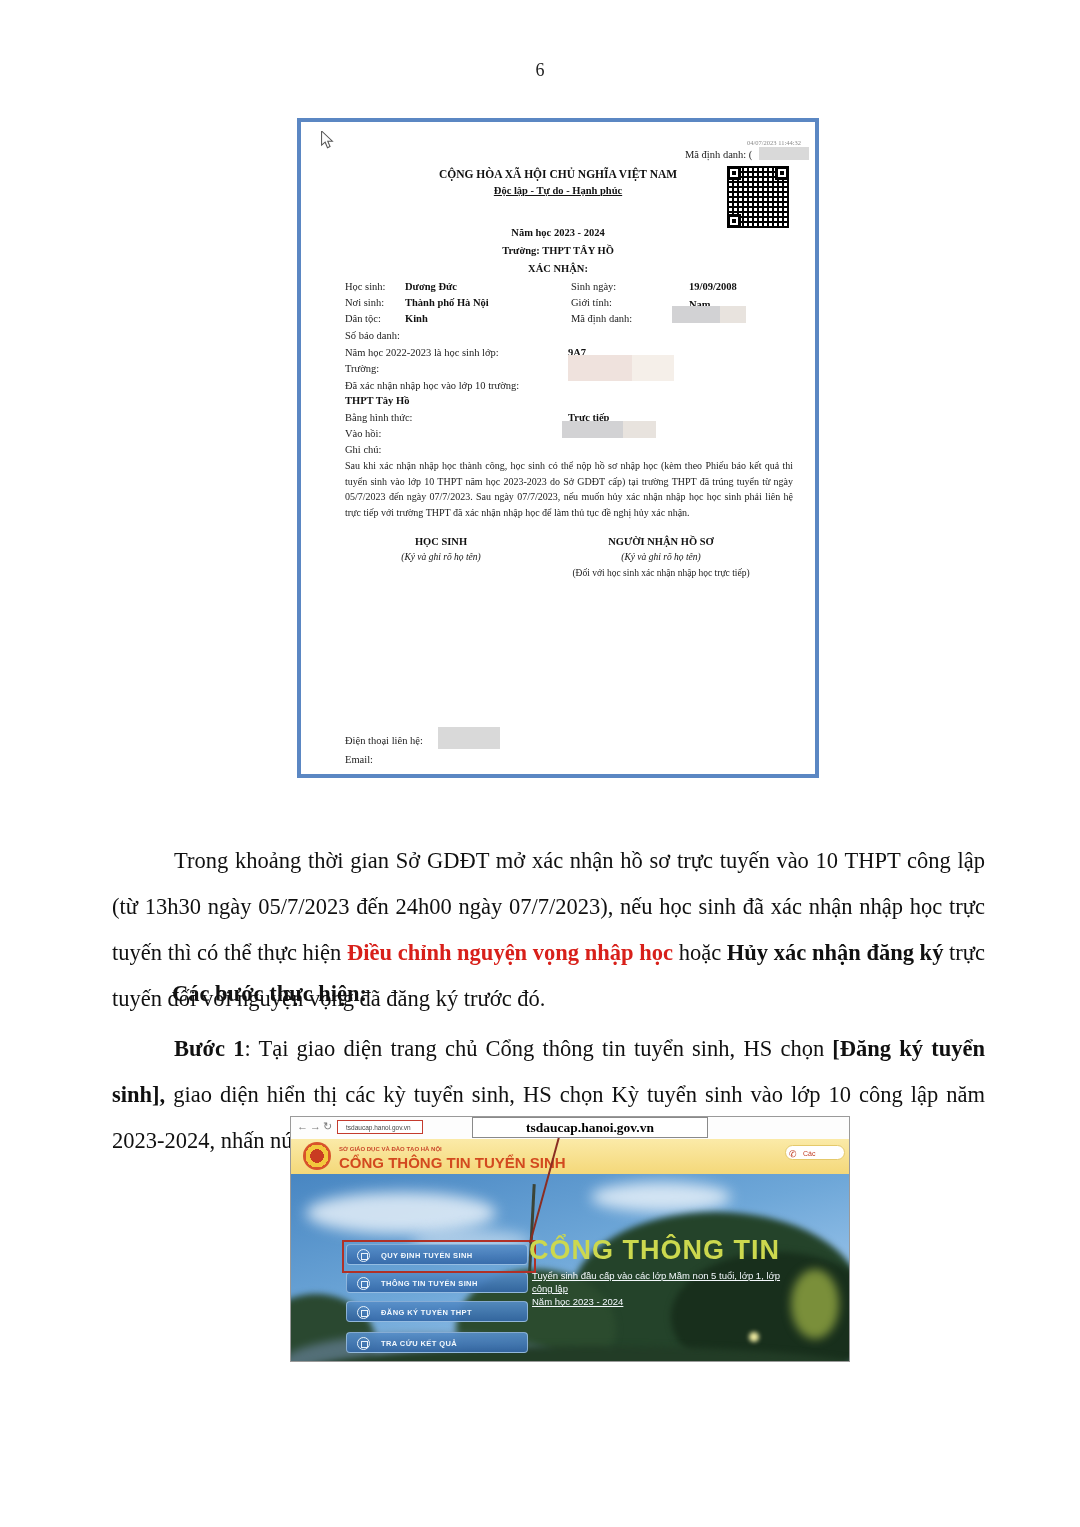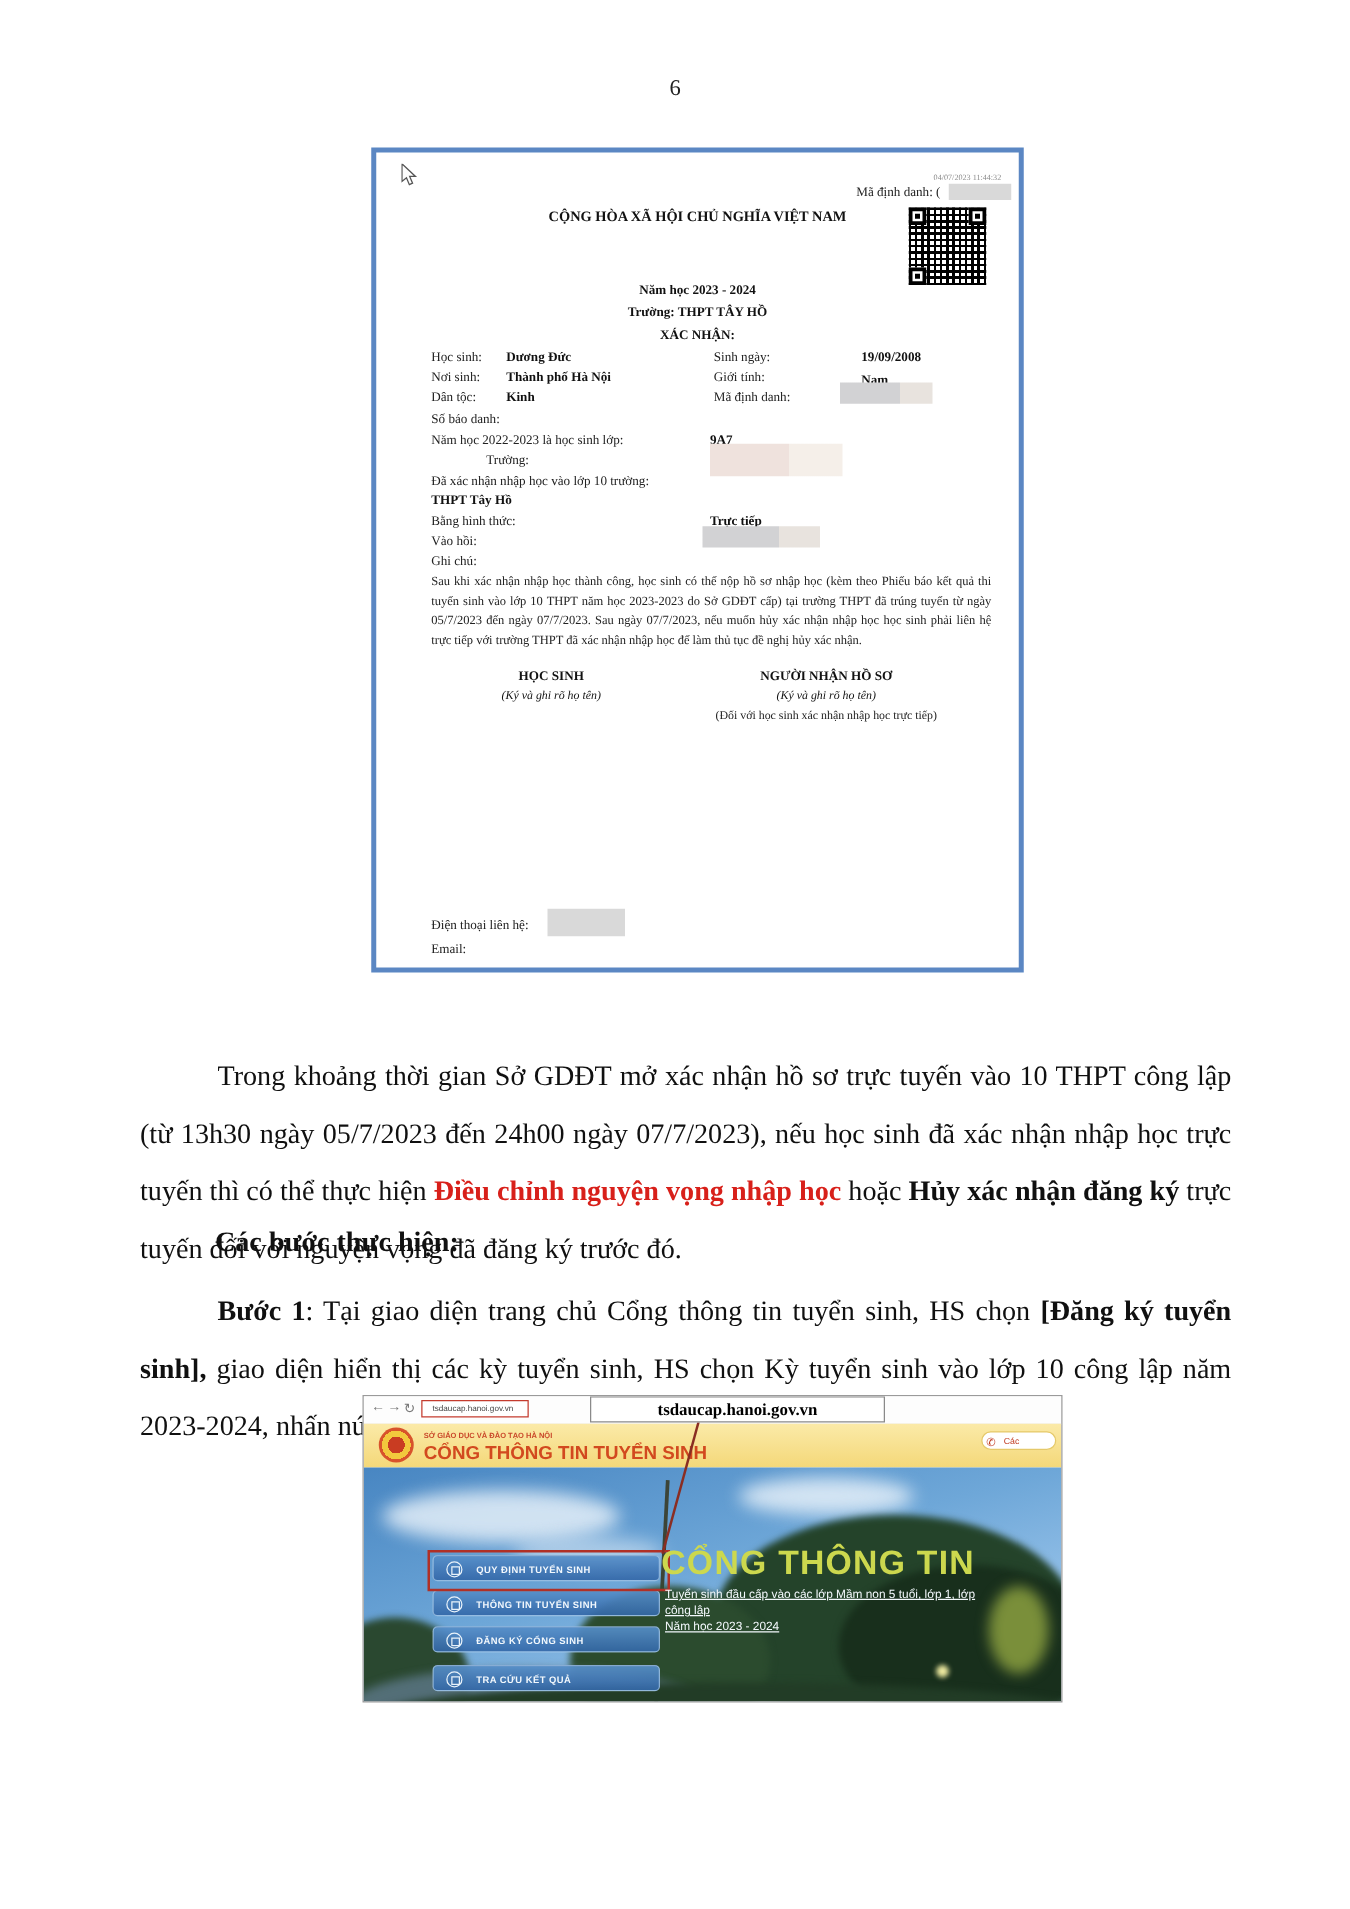--- a/index.html
+++ b/index.html
@@ -87,20 +87,21 @@
       <span class="abs f-lbl" style="left:384px;top:26px;">Mã định danh: (</span>
       <span class="abs redact" style="left:458px;top:25px;width:50px;height:13px;"></span>
 
       <div class="qr">
         <span class="fp" style="left:0;top:0;"></span>
         <span class="fp" style="right:0;top:0;"></span>
         <span class="fp" style="left:0;bottom:0;"></span>
       </div>
 
       <span class="abs f-val f-center" style="top:46px;font-size:11.5px;">CỘNG HÒA XÃ HỘI CHỦ NGHĨA VIỆT NAM</span>
+      <span class="abs f-val f-center" style="top:62px;text-decoration:underline;">Độc lập - Tự do - Hạnh phúc</span>
       <span class="abs f-val f-center" style="top:104px;">Năm học 2023 - 2024</span>
       <span class="abs f-val f-center" style="top:122px;">Trường: THPT TÂY HỒ</span>
       <span class="abs f-val f-center" style="top:140px;">XÁC NHẬN:</span>
 
       <span class="abs f-lbl" style="left:44px;top:158px;">Học sinh:</span>
       <span class="abs f-val" style="left:104px;top:158px;">Dương Đức</span>
       <span class="abs f-lbl" style="left:270px;top:158px;">Sinh ngày:</span>
       <span class="abs f-val" style="left:388px;top:158px;">19/09/2008</span>
 
       <span class="abs f-lbl" style="left:44px;top:174px;">Nơi sinh:</span>
@@ -111,21 +112,21 @@
       <span class="abs f-lbl" style="left:44px;top:190px;">Dân tộc:</span>
       <span class="abs f-val" style="left:104px;top:190px;">Kinh</span>
       <span class="abs f-lbl" style="left:270px;top:190px;">Mã định danh:</span>
       <span class="abs redact-gray" style="left:371px;top:184px;width:74px;height:17px;"></span>
 
       <span class="abs f-lbl" style="left:44px;top:207px;">Số báo danh:</span>
 
       <span class="abs f-lbl" style="left:44px;top:224px;">Năm học 2022-2023 là học sinh lớp:</span>
       <span class="abs f-val" style="left:267px;top:224px;">9A7</span>
 
-      <span class="abs f-lbl" style="left:44px;top:240px;margin-left:44px;">Trường:</span>
+      <span class="abs f-lbl" style="left:44px;top:240px;">Trường:</span>
       <span class="abs redact-pink" style="left:267px;top:233px;width:106px;height:26px;"></span>
 
       <span class="abs f-lbl" style="left:44px;top:257px;">Đã xác nhận nhập học vào lớp 10 trường:</span>
       <span class="abs f-val" style="left:44px;top:272px;">THPT Tây Hồ</span>
 
       <span class="abs f-lbl" style="left:44px;top:289px;">Bằng hình thức:</span>
       <span class="abs f-val" style="left:267px;top:289px;">Trực tiếp</span>
 
       <span class="abs f-lbl" style="left:44px;top:305px;">Vào hồi:</span>
       <span class="abs redact-gray" style="left:261px;top:299px;width:94px;height:17px;"></span>
@@ -194,21 +195,21 @@
       <div class="ws-btn" style="top:70px;">
         <span class="ic"></span>
         <span class="lb">QUY ĐỊNH TUYỂN SINH</span>
       </div>
       <div class="ws-btn" style="top:98px;padding-left:40px;">
         <span class="ic"></span>
         <span class="lb">THÔNG TIN TUYỂN SINH</span>
       </div>
       <div class="ws-btn" style="top:127px;">
         <span class="ic"></span>
-        <span class="lb">ĐĂNG KÝ CỔNG SINH</span>
+        <span class="lb">ĐĂNG KÝ TUYỂN THPT</span>
       </div>
       <div class="ws-btn" style="top:158px;">
         <span class="ic"></span>
         <span class="lb">TRA CỨU KẾT QUẢ</span>
       </div>
 
     </div>
 
     <div id="btn3-box"></div>
 

